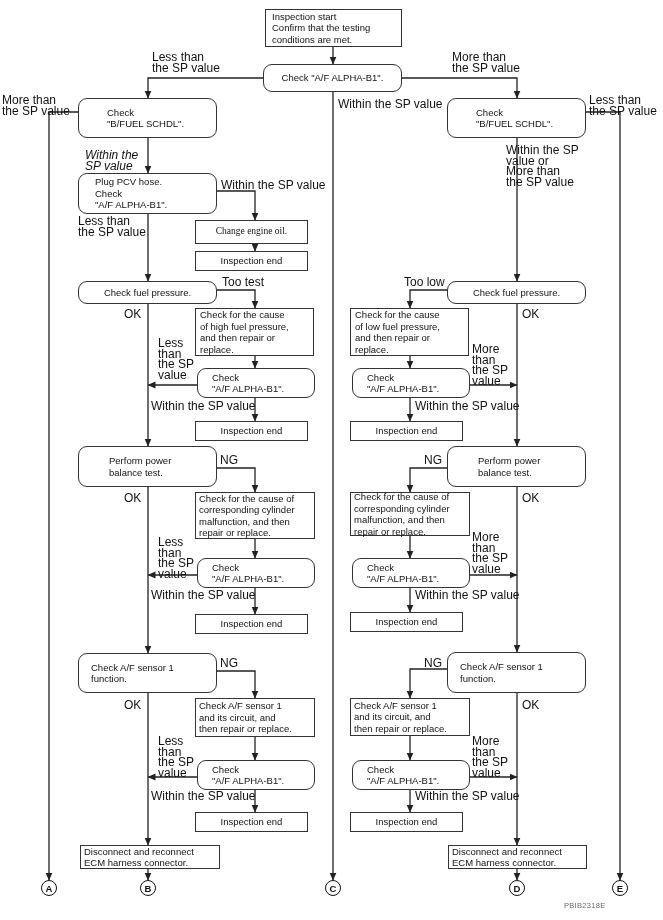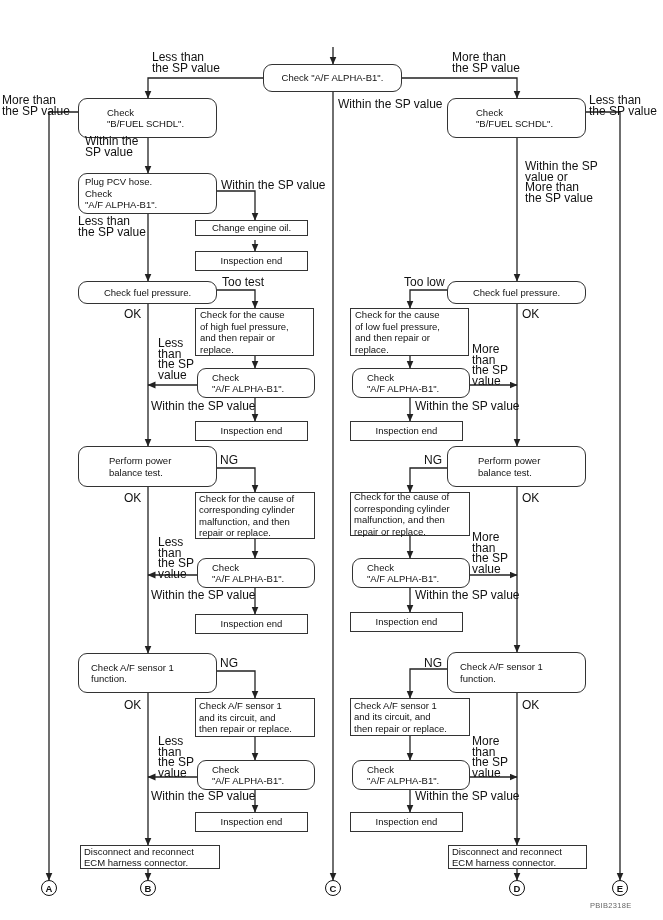--- a/index.html
+++ b/index.html
@@ -77,36 +77,39 @@
       <path marker-end="url(#arw)" d="M410 588 V612"></path>
       <path marker-end="url(#arw)" d="M447 669 H410 V698"></path>
       <path marker-end="url(#arw)" d="M517 693 V845"></path>
       <path marker-end="url(#arw)" d="M410 736 V760"></path>
       <path marker-end="url(#arw)" d="M470 777 H517"></path>
       <path marker-end="url(#arw)" d="M410 790 V812"></path>
       <path marker-end="url(#arw)" d="M517 869 V880"></path>
     </g>
   </svg>
 
+  <div class="node" style="left:265px;top:9px;width:137px;height:38px;padding-left:6px;">Inspection start
+Confirm that the testing
+conditions are met.</div>
   <div class="node round center" style="left:263px;top:64px;width:139px;height:28px;">Check "A/F ALPHA-B1".</div>
 
   <div class="node round" style="left:78px;top:98px;width:139px;height:40px;padding-left:28px;">Check
 "B/FUEL SCHDL".</div>
-  <div class="node round" style="left:78px;top:173px;width:139px;height:41px;padding-left:6px;">Plug PCV hose.
+  <div class="node round" style="left:78px;top:173px;width:139px;height:41px;padding-left:16px;">Plug PCV hose.
 Check
 "A/F ALPHA-B1".</div>
   <div class="node round center" style="left:78px;top:281px;width:139px;height:23px;">Check fuel pressure.</div>
   <div class="node round" style="left:78px;top:446px;width:139px;height:41px;padding-left:30px;">Perform power
 balance test.</div>
   <div class="node round" style="left:78px;top:653px;width:139px;height:40px;padding-left:12px;">Check A/F sensor 1
 function.</div>
   <div class="node" style="left:80px;top:845px;width:140px;height:24px;padding-left:3px;">Disconnect and reconnect
 ECM harness connector.</div>
 
-  <div class="node center" style="left:195px;top:220px;width:113px;height:16px;">Change engine oil.</div>
+  <div class="node center" style="left:195px;top:220px;width:113px;height:24px;font-family:Liberation Serif, serif;">Change engine oil.</div>
   <div class="node center" style="left:195px;top:251px;width:113px;height:20px;">Inspection end</div>
   <div class="node" style="left:195px;top:308px;width:119px;height:48px;padding-left:4px;">Check for the cause
 of high fuel pressure,
 and then repair or
 replace.</div>
   <div class="node round" style="left:197px;top:368px;width:118px;height:30px;padding-left:14px;">Check
 "A/F ALPHA-B1".</div>
   <div class="node center" style="left:195px;top:421px;width:113px;height:20px;">Inspection end</div>
   <div class="node" style="left:195px;top:492px;width:120px;height:47px;padding-left:3px;">Check for the cause of
 corresponding cylinder
@@ -154,24 +157,24 @@
   <div class="node center" style="left:350px;top:812px;width:113px;height:20px;">Inspection end</div>
 
   <div class="lbl" style="left:152px;top:52px;">Less than
 the SP value</div>
   <div class="lbl" style="left:452px;top:52px;">More than
 the SP value</div>
   <div class="lbl" style="left:2px;top:95px;">More than
 the SP value</div>
   <div class="lbl" style="left:589px;top:95px;">Less than
 the SP value</div>
-  <div class="lbl" style="left:85px;top:136px;">Within the
+  <div class="lbl" style="left:85px;top:150px;font-style:italic;">Within the
 SP value</div>
   <div class="lbl" style="left:338px;top:99px;">Within the SP value</div>
-  <div class="lbl" style="left:525px;top:145px;margin-top:16px;">Within the SP
+  <div class="lbl" style="left:506px;top:145px;">Within the SP
 value or
 More than
 the SP value</div>
   <div class="lbl" style="left:221px;top:180px;">Within the SP value</div>
   <div class="lbl" style="left:78px;top:216px;">Less than
 the SP value</div>
   <div class="lbl" style="left:222px;top:277px;">Too test</div>
   <div class="lbl" style="left:404px;top:277px;">Too low</div>
 
   <div class="lbl" style="left:124px;top:309px;">OK</div>
@@ -217,15 +220,15 @@
   <div class="lbl" style="left:415px;top:401px;">Within the SP value</div>
   <div class="lbl" style="left:415px;top:590px;">Within the SP value</div>
   <div class="lbl" style="left:415px;top:791px;">Within the SP value</div>
 
   <div class="conn" style="left:41px;top:880px;">A</div>
   <div class="conn" style="left:140px;top:880px;">B</div>
   <div class="conn" style="left:325px;top:880px;">C</div>
   <div class="conn" style="left:509px;top:880px;">D</div>
   <div class="conn" style="left:612px;top:880px;">E</div>
 
-  <div class="code" style="left:590px;top:901px;">PBIB2318E</div>
+  <div class="code" style="left:564px;top:901px;">PBIB2318E</div>
 
 </div>
 
 </body></html>

